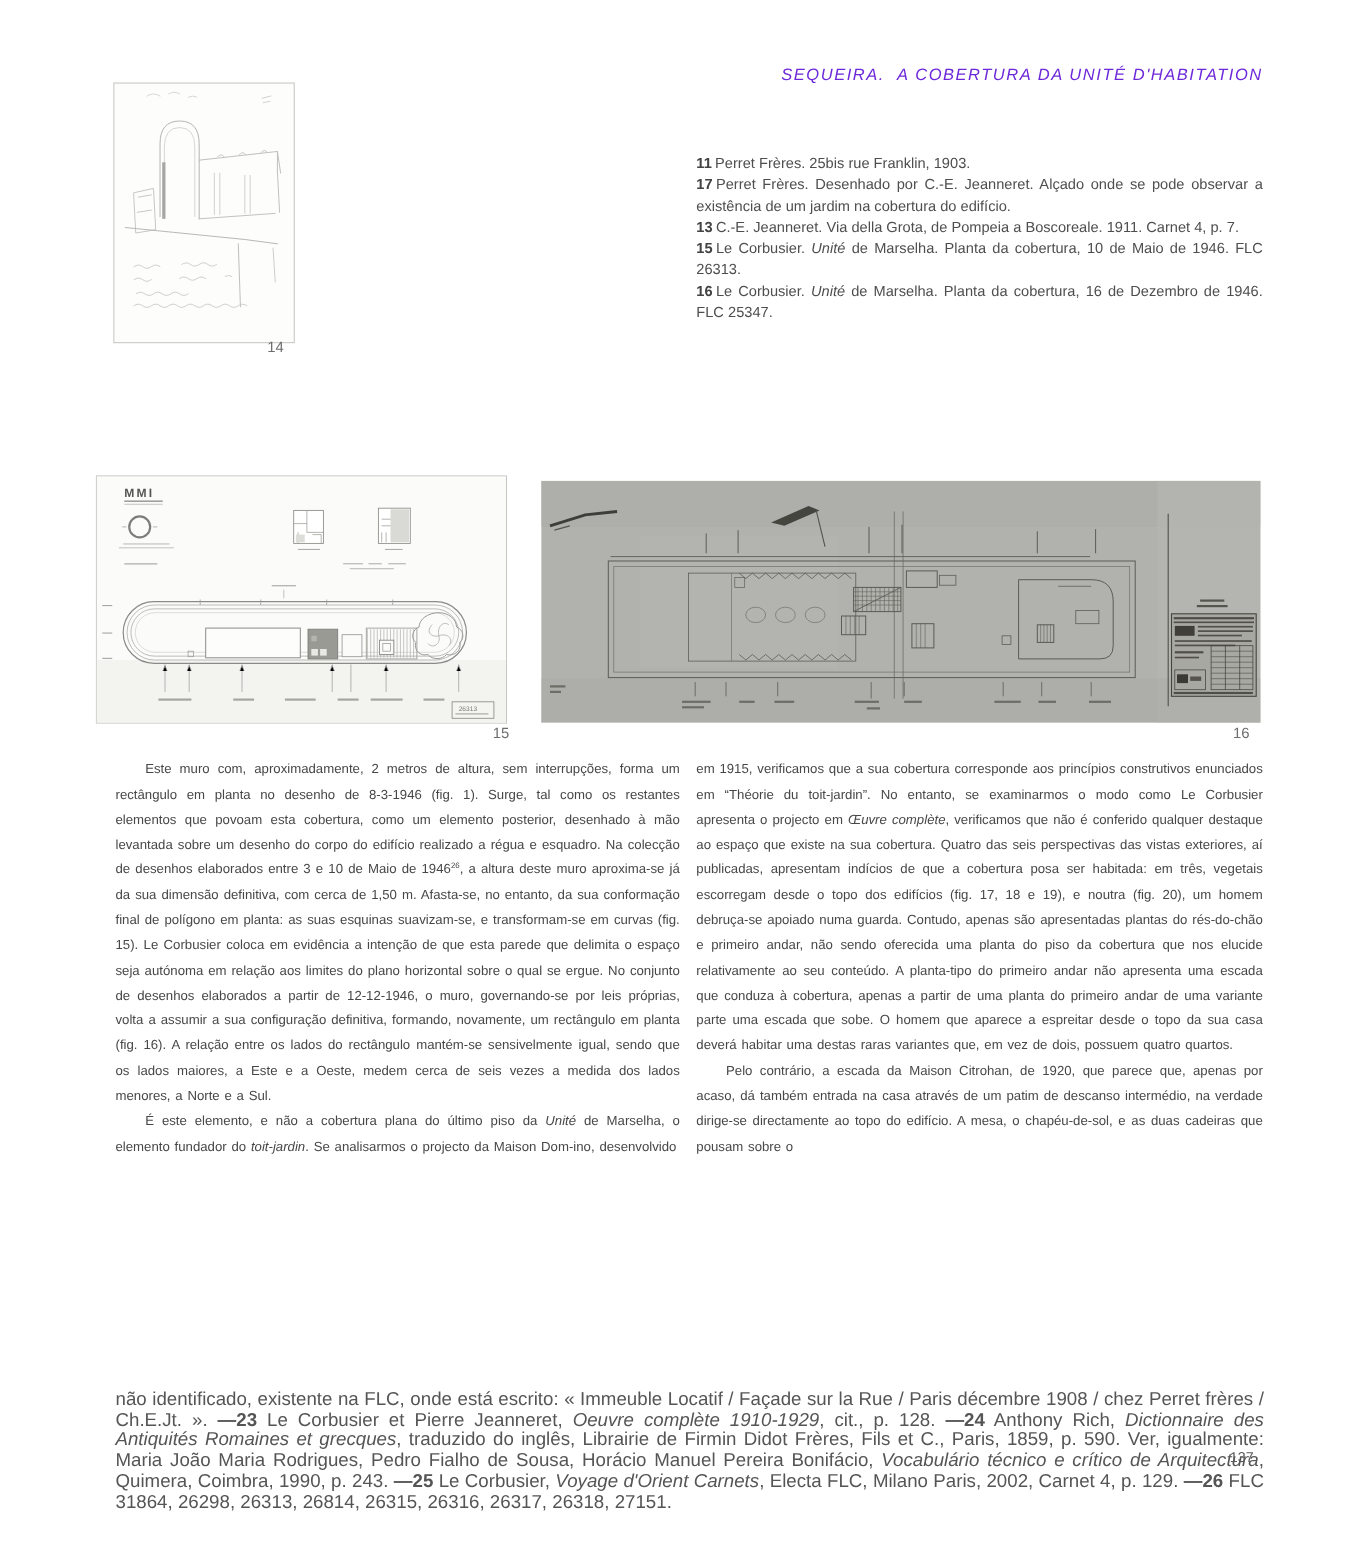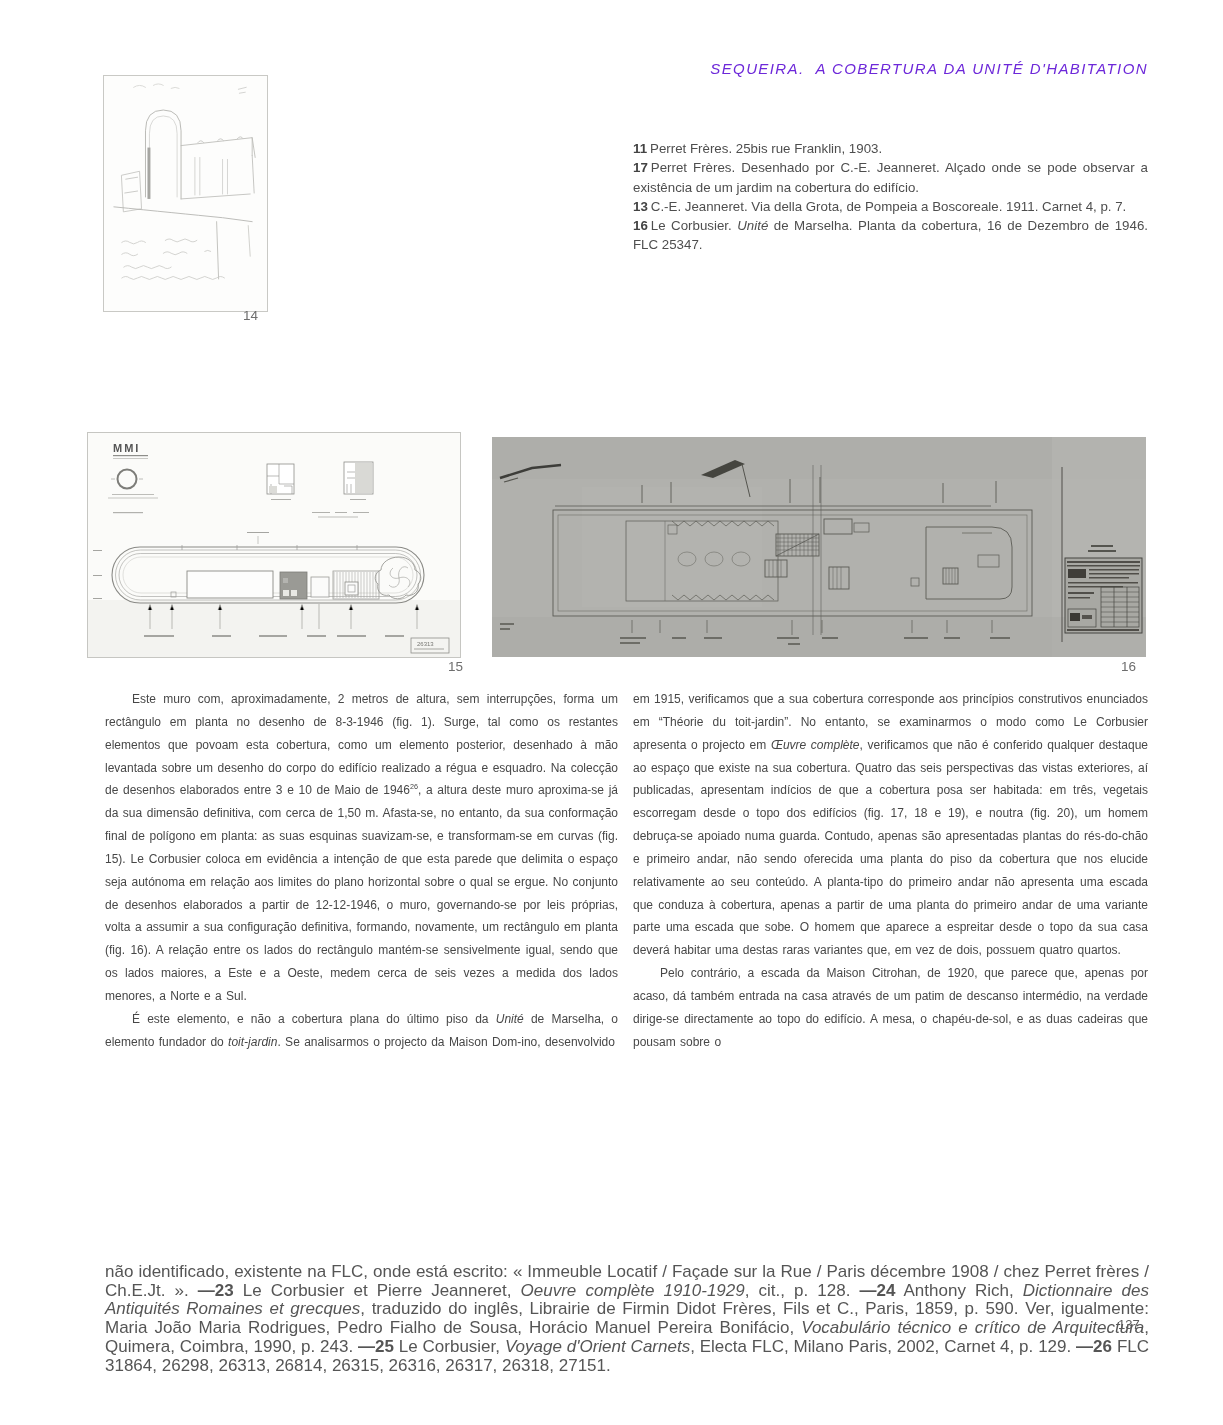--- a/index.html
+++ b/index.html
@@ -270,20 +270,23 @@
 
     <div class="cap-item">
       <b>17</b><span><span>Perret Frères. Desenhado por C.-E. Jeanneret. Alçado onde se pode observar a existência de um jardim na cobertura do edifício.</span></span>
     </div>
 
     <div class="cap-item">
       <b>13</b><span><span>C.-E. Jeanneret. Via della Grota, de Pompeia a Boscoreale. 1911. Carnet 4, p. 7.</span></span>
     </div>
 
 
+    <div class="cap-item">
+      <b>15</b><span><span>Le Corbusier. </span><span style="font-style: italic;">Unité</span><span> de Marselha. Planta da cobertura, 10 de Maio de 1946. FLC 26313.</span></span>
+    </div>
 
     <div class="cap-item">
       <b>16</b><span><span>Le Corbusier. </span><span style="font-style: italic;">Unité</span><span> de Marselha. Planta da cobertura, 16 de Dezembro de 1946. FLC 25347.</span></span>
     </div>
   </div>
 
 <div class="col col-left">
 
     <p class="para indent"><span>Este muro com, aproximadamente, 2 metros de altura, sem interrupções, forma um rectângulo em planta no desenho de 8-3-1946 (fig. 1). Surge, tal como os restantes elementos que povoam esta cobertura, como um elemento posterior, desenhado à mão levantada sobre um desenho do corpo do edifício realizado a régua e esquadro. Na colecção de desenhos elaborados entre 3 e 10 de Maio de 1946</span><sup>26</sup><span>, a altura deste muro aproxima-se já da sua dimensão definitiva, com cerca de 1,50 m. Afasta-se, no entanto, da sua conformação final de polígono em planta: as suas esquinas suavizam-se, e transformam-se em curvas (fig. 15). Le Corbusier coloca em evidência a intenção de que esta parede que delimita o espaço seja autónoma em relação aos limites do plano horizontal sobre o qual se ergue. No conjunto de desenhos elaborados a partir de 12-12-1946, o muro, governando-se por leis próprias, volta a assumir a sua configuração definitiva, formando, novamente, um rectângulo em planta (fig. 16). A relação entre os lados do rectângulo mantém-se sensivelmente igual, sendo que os lados maiores, a Este e a Oeste, medem cerca de seis vezes a medida dos lados menores, a Norte e a Sul.</span></p>
 

